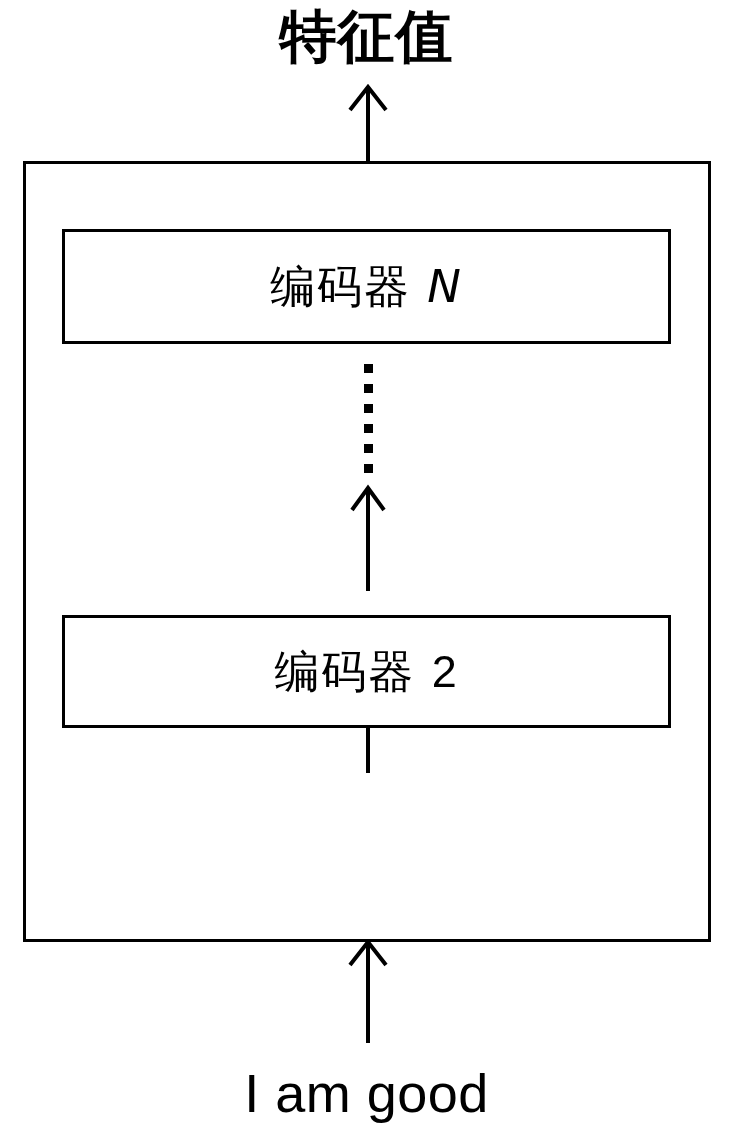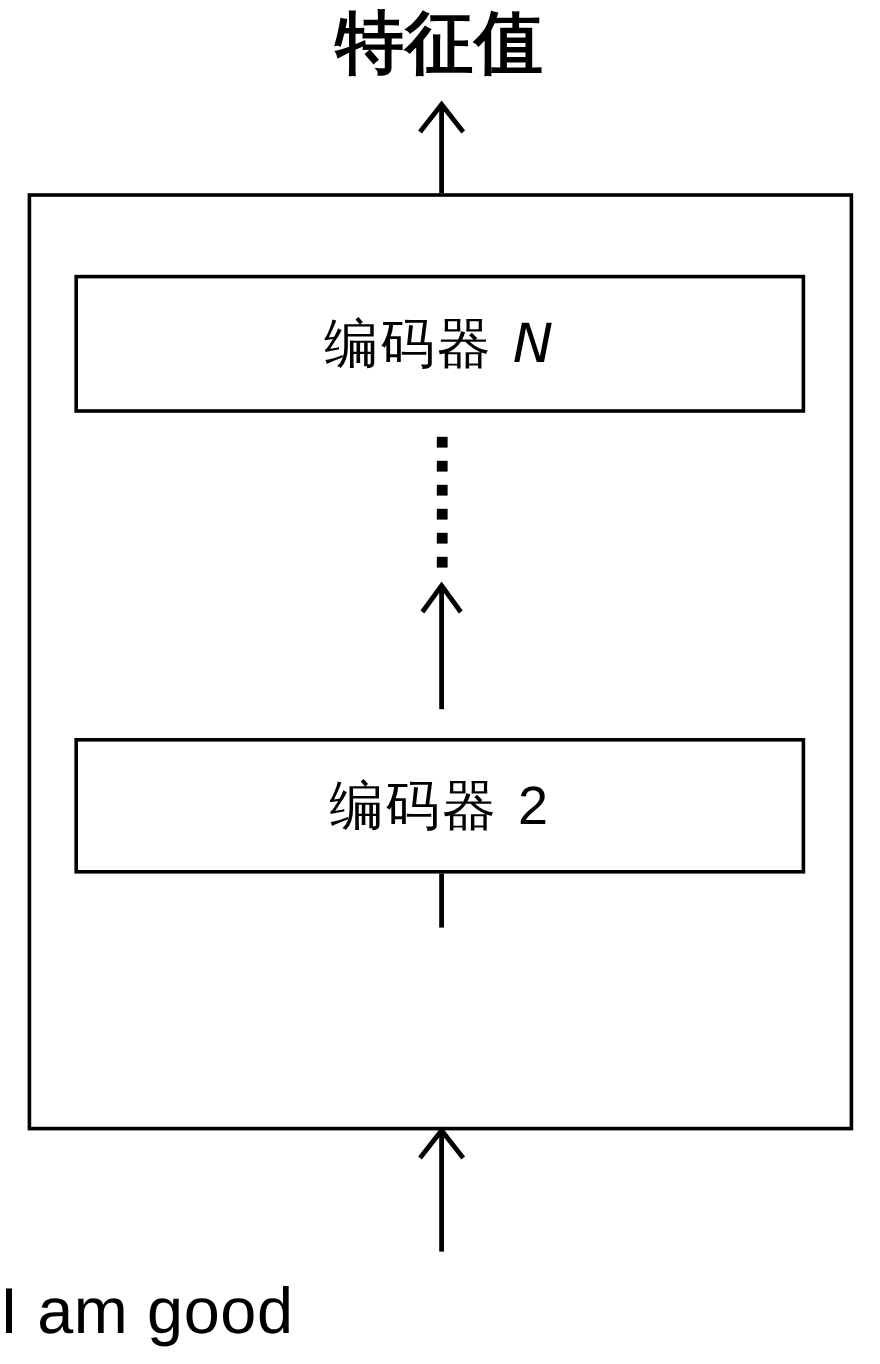--- a/index.html
+++ b/index.html
@@ -43,20 +43,21 @@
     text-align: center;
     font-family: Liberation Sans, sans-serif;
     font-size: 57px;
     font-weight: 700;
     letter-spacing: 1px;
   }
   #input-label {
     left: 0;
     top: 1066px;
     width: 733px;
+    text-align: center;
     font-family: "Liberation Sans", "DejaVu Sans", sans-serif;
     font-size: 54px;
     font-weight: 400;
     letter-spacing: 0.5px;
   }
   .encoder-box-label {
     width: 100%;
     text-align: center;
     font-family: "DejaVu Sans", "Liberation Sans", sans-serif;
     font-size: 45px;

